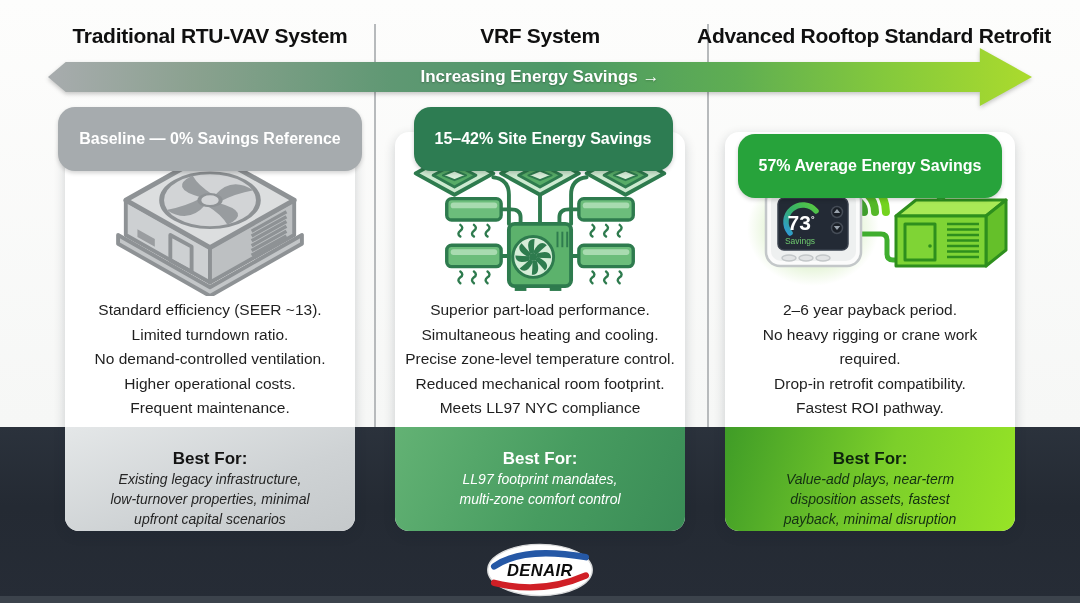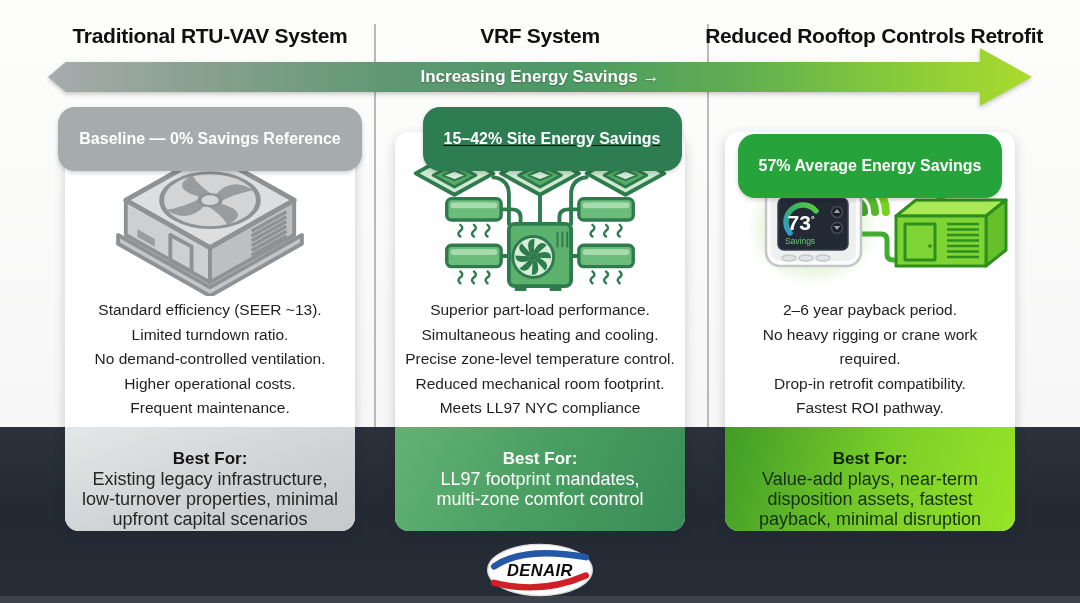--- a/index.html
+++ b/index.html
@@ -21,39 +21,39 @@
   .arrow{position:absolute;left:48px;top:48px;width:984px;height:58px;z-index:3;
          filter:drop-shadow(0 2px 2px rgba(0,0,0,.22));}
   .arrow-shape{width:100%;height:100%;
     background:linear-gradient(90deg,#a8acae 0%,#8aa18f 15%,#5f9873 35%,#4c9866 52%,#5fae52 70%,#84c93c 85%,#abdb2d 100%);
     clip-path:polygon(0% 50%,1.8% 24%,94.7% 24%,94.7% 0%,100% 50%,94.7% 100%,94.7% 76%,1.8% 76%);}
   .arrow-label{position:absolute;left:0;top:0;width:100%;height:58px;line-height:58px;
                text-align:center;color:#fff;font-size:17px;font-weight:700;
                text-shadow:0 1px 2px rgba(0,0,0,.25);}
   
   .badge-wrap{position:absolute;top:107px;width:290px;display:flex;justify-content:center;z-index:4;}
-  .bw1{left:65px;} .bw2{left:407px;text-decoration:underline;} .bw3{left:725px;}
+  .bw1{left:65px;} .bw2{left:398px;} .bw3{left:725px;}
   .badge{display:inline-block;padding:16px 21px;height:32px;line-height:32px;border-radius:17px;
          color:#fff;font-size:16px;font-weight:700;white-space:nowrap;
          box-shadow:0 2px 4px rgba(0,0,0,.18);}
   .badge-gray{background:#a6abae;}
   .badge-green-dark{background:#2d7c52;}
   .badge-green-bright{background:#27a33b;margin-top:27px;}
   
   .card{position:absolute;top:132px;width:290px;height:399px;background:#fff;border-radius:14px;
         box-shadow:0 4px 12px rgba(25,35,45,.20);z-index:2;}
   .c1{left:65px;} .c2{left:395px;} .c3{left:725px;}
   .icon-zone{position:absolute;left:0;top:14px;width:290px;height:150px;
              display:flex;align-items:center;justify-content:center;}
   .bullets{position:absolute;left:8px;top:166px;width:274px;text-align:center;}
   .bullet{font-size:15.5px;line-height:24.5px;color:#1f1f1f;}
   .bestfor{position:absolute;left:0;top:295px;width:290px;height:104px;
            border-radius:0 0 14px 14px;text-align:center;padding-top:20px;box-sizing:border-box;}
   .bf-head{font-size:17px;font-weight:700;line-height:23px;}
-  .bf-line{font-size:18px;line-height:19.8px;}
+  .bf-line{font-size:14px;line-height:19.8px;font-style:italic;}
   .bf1{background:linear-gradient(160deg,#e4e7e8 0%,#ced2d4 60%,#c5c9cb 100%);color:#262626;}
   .bf1 .bf-head{color:#141414;}
   .bf2{background:linear-gradient(115deg,#63b274 0%,#479c60 55%,#3a8c56 100%);color:#fff;}
   .bf3{background:linear-gradient(105deg,#3f9c27 0%,#7ccf2a 55%,#97e426 100%);color:#143012;}
   .bf3 .bf-head{color:#0e250c;}
   
   .logo{position:absolute;left:485px;top:542px;width:110px;height:56px;z-index:2;}
 </style>
 </head>
 <body>
@@ -61,21 +61,21 @@
 <div class="canvas">
 
   <div class="dark-band"></div>
   <div class="bottom-strip"></div>
 
   <div class="divider div-1"></div>
   <div class="divider div-2"></div>
 
   <div class="col-title t1">Traditional RTU-VAV System</div>
   <div class="col-title t2">VRF System</div>
-  <div class="col-title t3">Reduced Rooftop Controls Retrofit</div>
+  <div class="col-title t3">Advanced Rooftop Standard Retrofit</div>
 
   <div class="arrow">
     <div class="arrow-shape"></div>
     <div class="arrow-label">Increasing Energy Savings →</div>
   </div>
 
   <div class="badge-wrap bw1">
       <span class="badge badge-gray">Baseline — 0% Savings Reference</span>
     </div>
   <div class="badge-wrap bw2">

